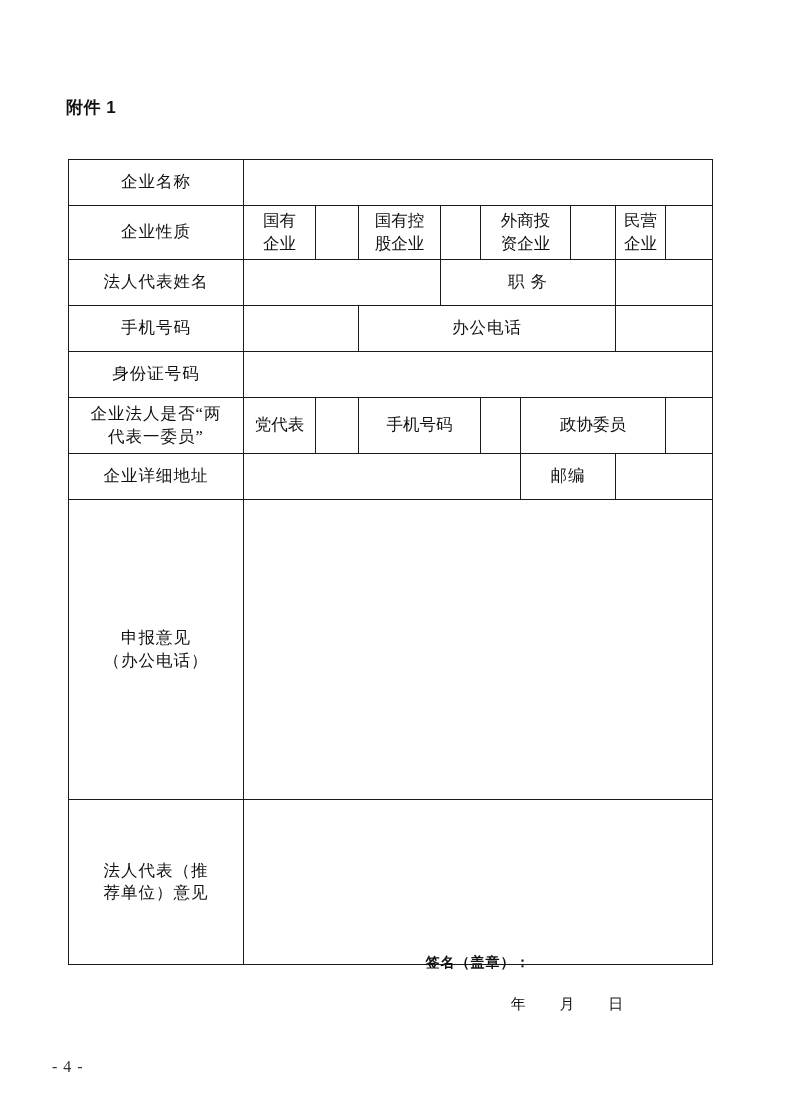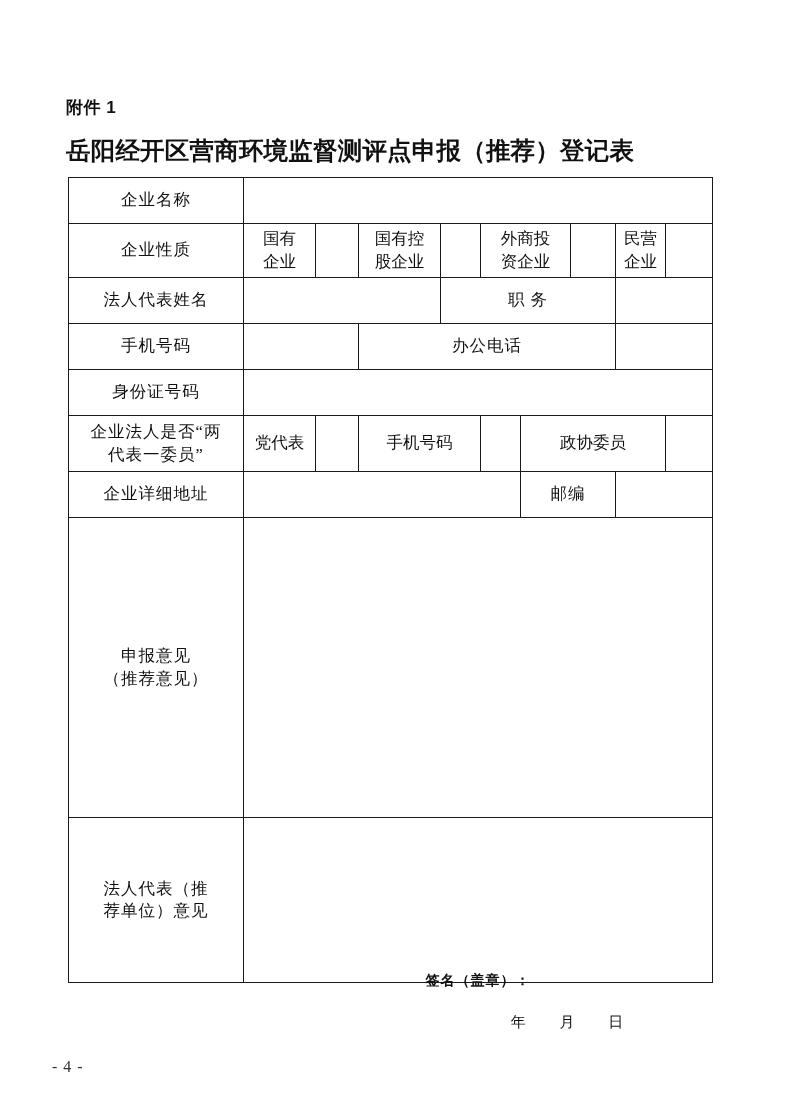--- a/index.html
+++ b/index.html
@@ -37,21 +37,21 @@
     width: 660px;
     font-family: "Liberation Serif", "DejaVu Serif", serif;
     font-weight: bold;
     font-size: 24.5px;
     letter-spacing: 0.2px;
     white-space: nowrap;
   }
   table.form {
     position: absolute;
     left: 68px;
-    top: 177px;
+    top: 159px;
     width: 644px;
     border-collapse: collapse;
     table-layout: fixed;
   }
   table.form td {
     border: 1px solid #1a1a1a;
     font-size: 16.5px;
     text-align: center;
     vertical-align: middle;
     padding: 0;
@@ -112,21 +112,20 @@
   .nowrap { white-space: nowrap; }
   .blank { }
 </style>
 </head>
 <body>
 
 <div class="page">
 
   <div class="attachment-label">附件 1</div>
 
-  <div class="doc-title">岳阳经开区营商环境监督测评点申报（推荐）登记表</div>
 
   <table class="form">
     <colgroup>
       <col style="width:175px">
       <col style="width:72px">
       <col style="width:43px">
       <col style="width:82px">
       <col style="width:40px">
       <col style="width:40px">
       <col style="width:50px">
@@ -200,21 +199,21 @@
     <tr class="h-row">
       <td class="lbl">企业详细地址</td>
       <td colspan="5"></td>
       <td colspan="2" class="lbl">邮编</td>
       <td colspan="2"></td>
     </tr>
 
     <tr class="h-opinion">
       <td class="opinion-cell">
         <div>申报意见</div>
-        <div>（推荐意见）</div>
+        <div>（办公电话）</div>
       </td>
       <td colspan="9"></td>
     </tr>
 
     <tr class="h-sign">
       <td class="sign-label">
         <div>法人代表（推</div>
         <div>荐单位）意见</div>
       </td>
       <td colspan="9">

